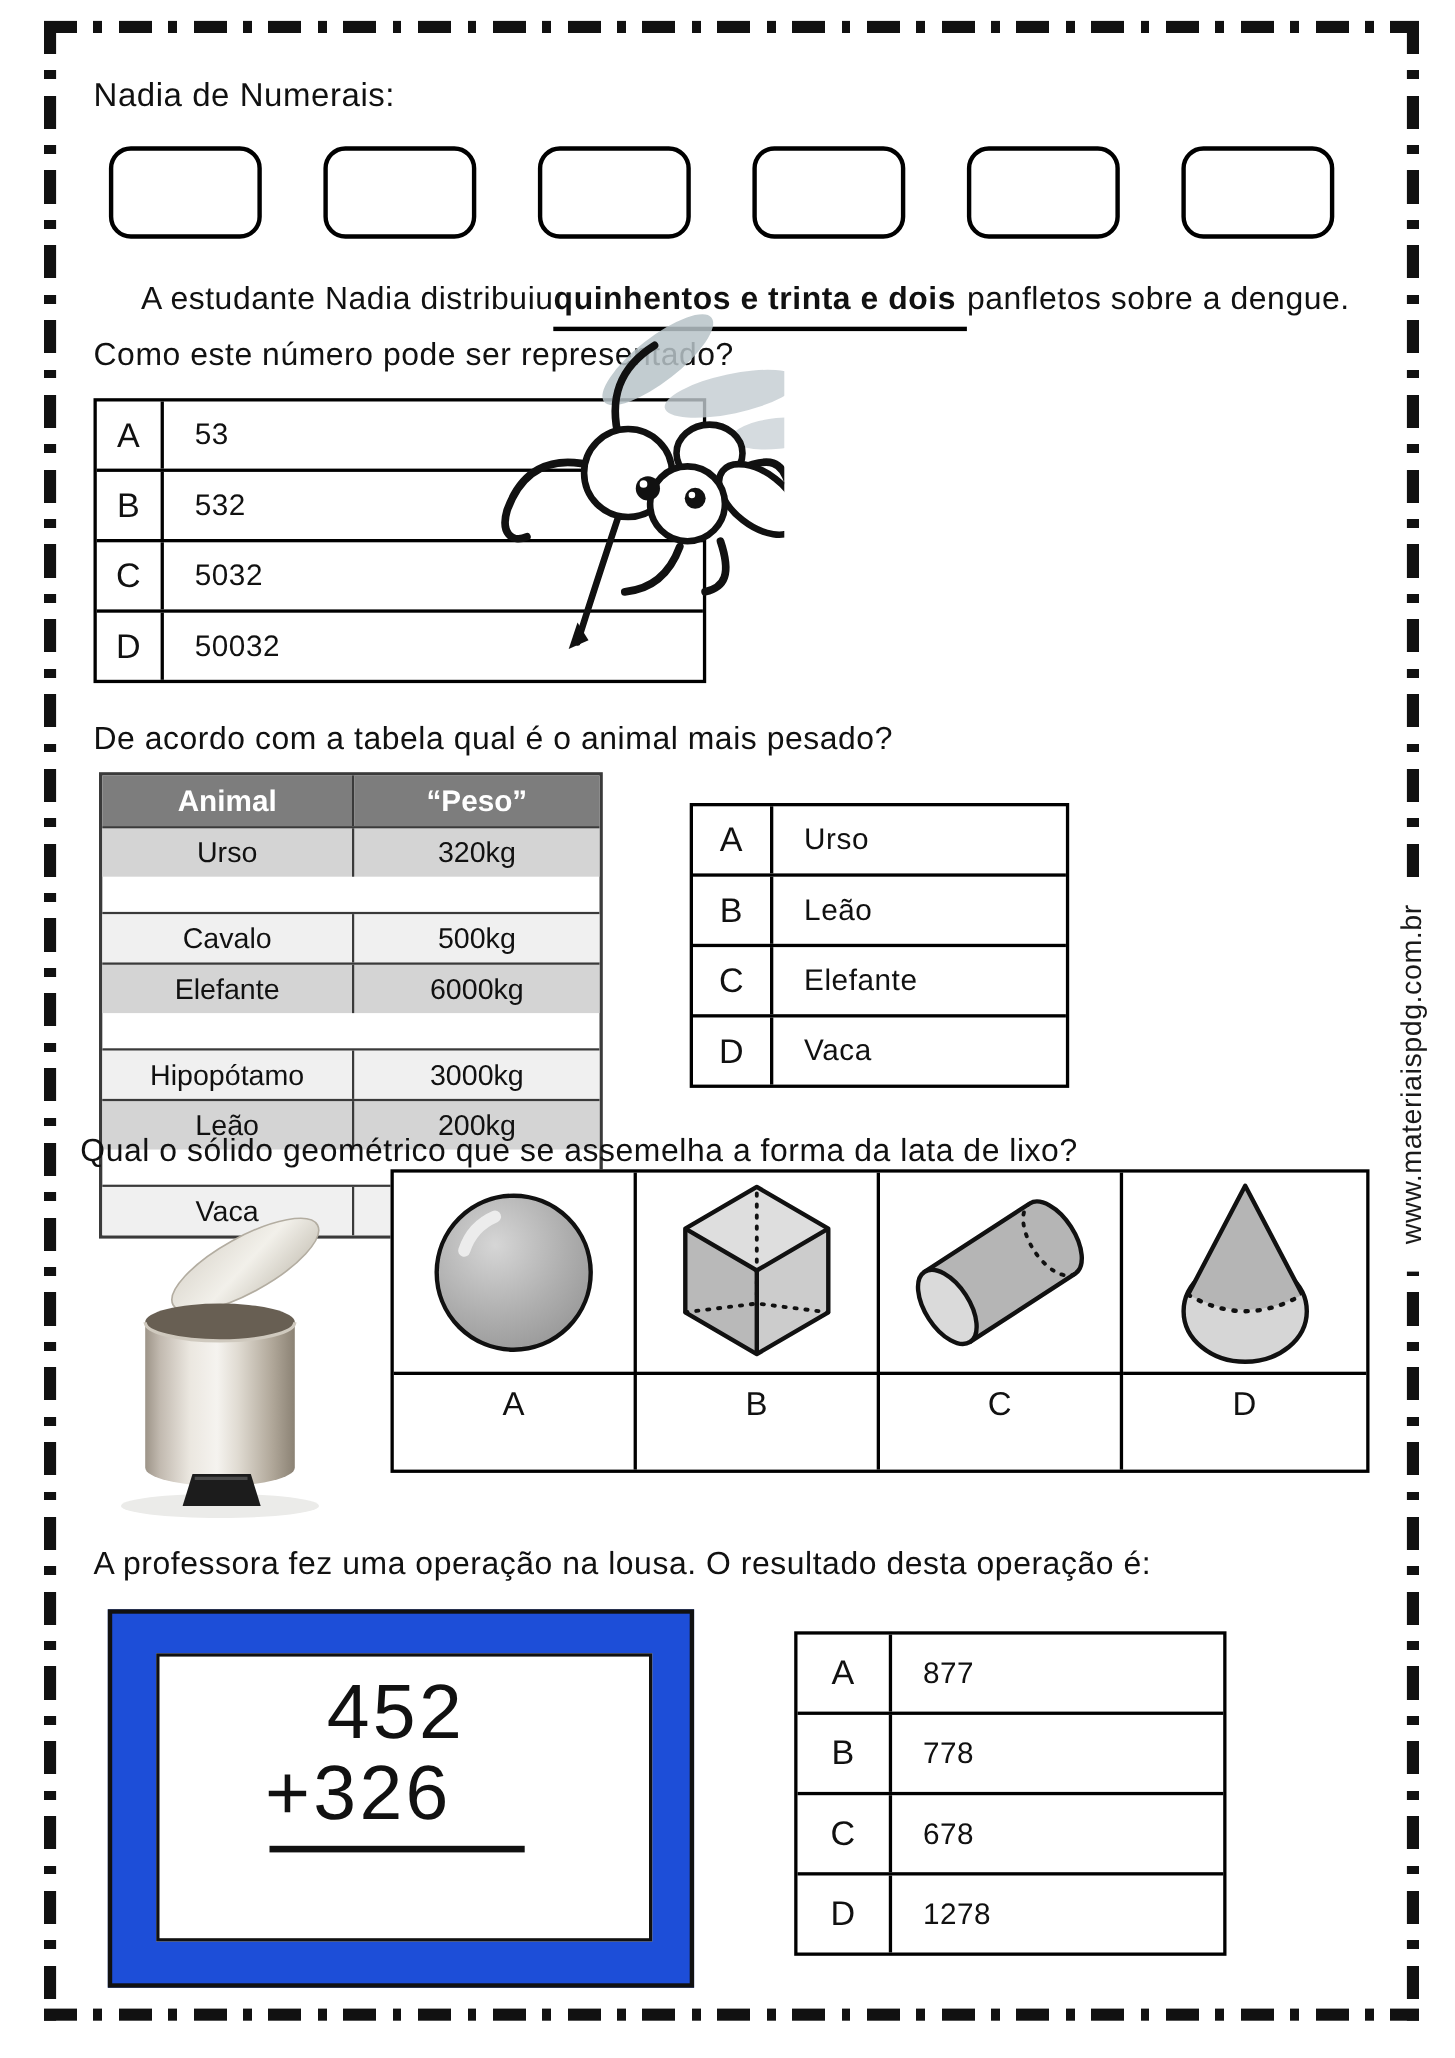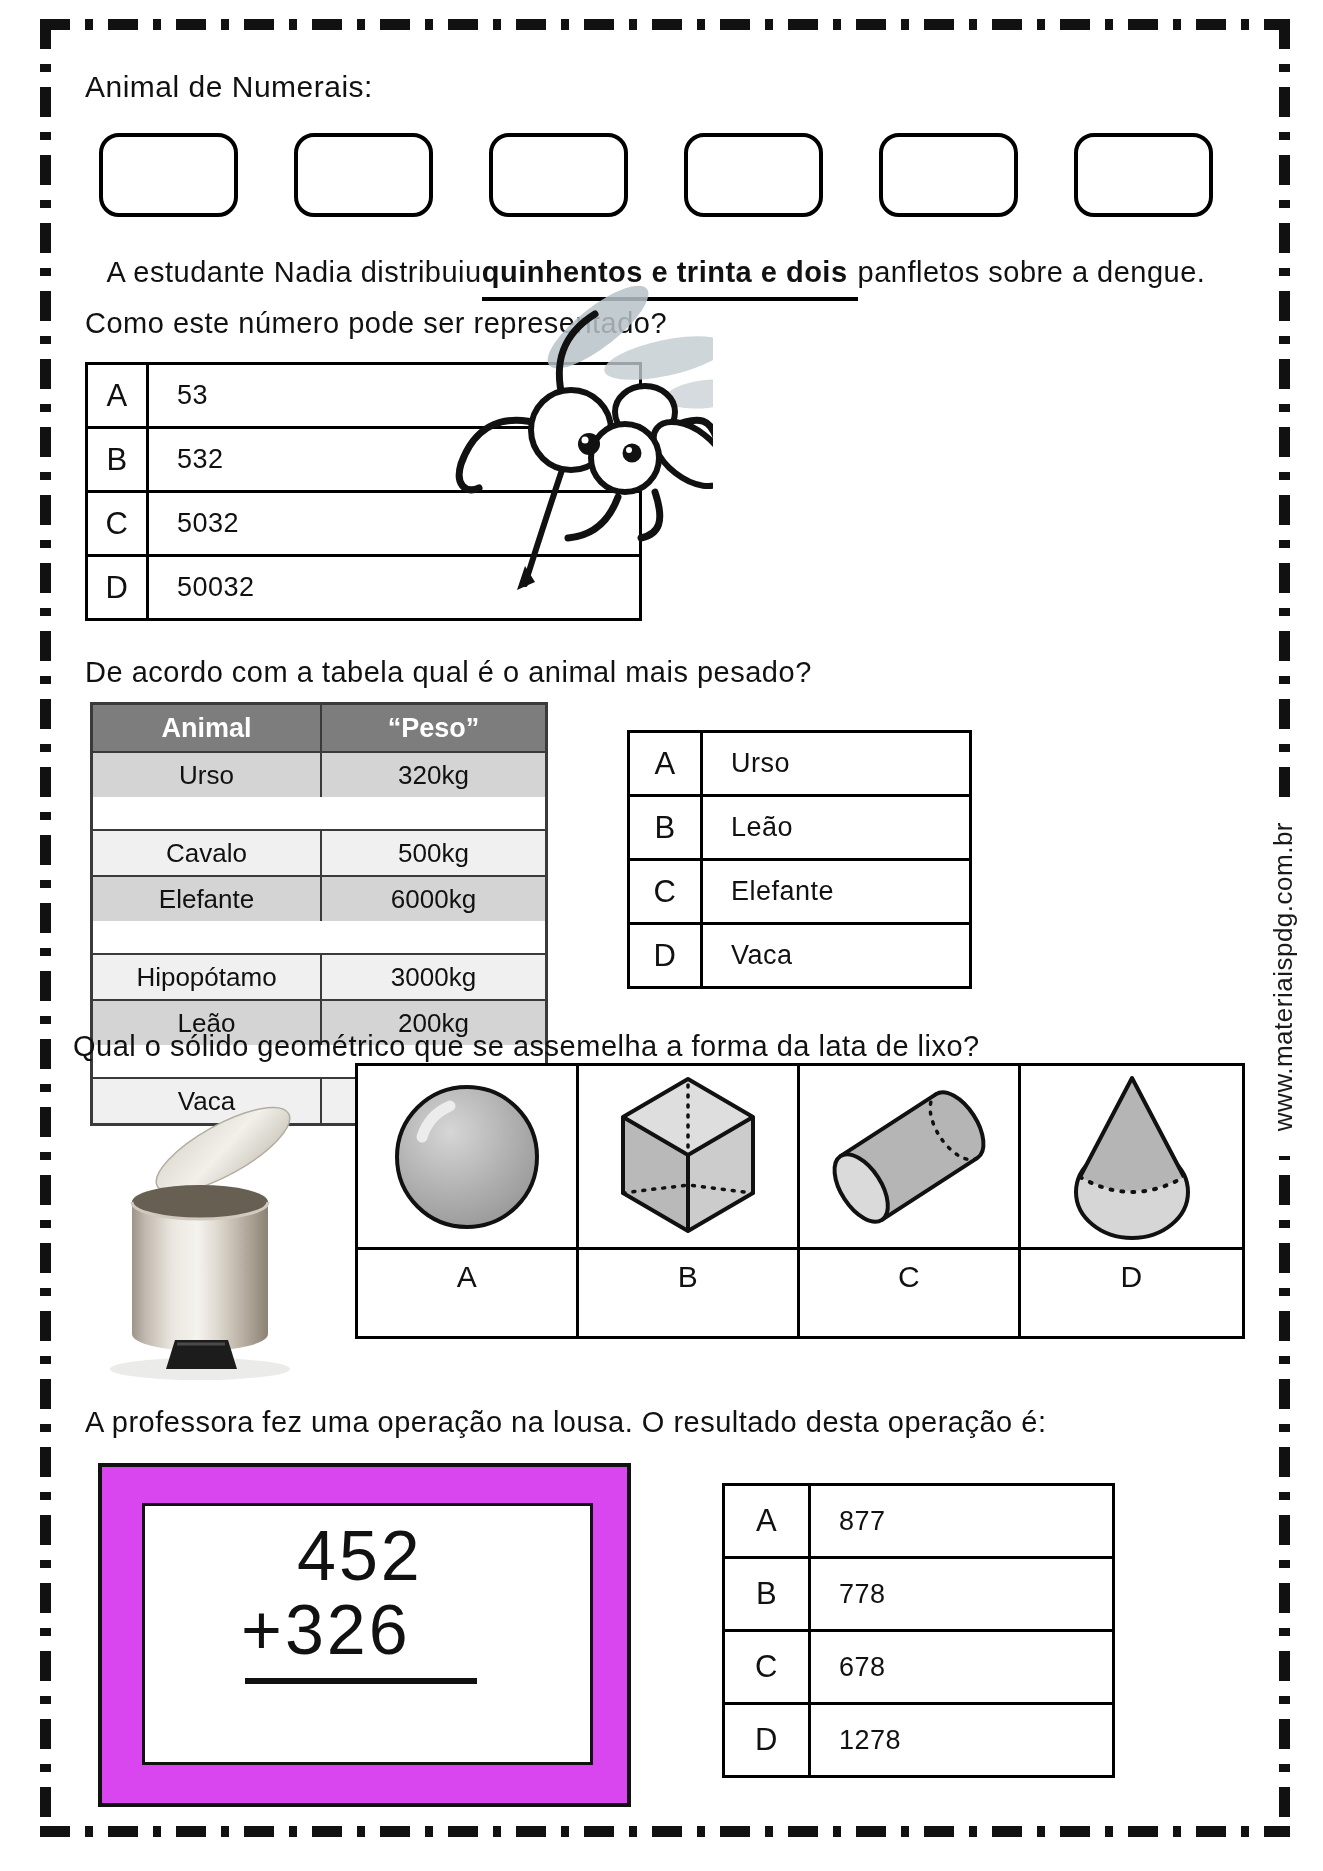--- a/index.html
+++ b/index.html
@@ -10,21 +10,21 @@
   .b-v{position:absolute;width:11px;background:repeating-linear-gradient(180deg,#111 0 30px,transparent 30px 45px,#111 45px 53px,transparent 53px 68px);}
   .handw{font-family:"Liberation Sans",sans-serif;letter-spacing:.5px;}
   
   .title{position:absolute;left:85px;top:70px;font-size:30px;}
   
   .boxes{position:absolute;left:99px;top:133px;width:1114px;display:flex;gap:56px;}
   .dbox{width:139px;height:84px;border:4px solid #000;border-radius:20px;box-sizing:border-box;background:#fff;}
   
   .qtext{position:absolute;font-size:29px;line-height:45px;}
   .q1t{left:85px;top:250px;width:1142px;}
-  .q1l1{text-align:justify;text-align-last:justify;white-space:nowrap;display:flex;justify-content:center;}
+  .q1l1{text-align:justify;text-align-last:justify;white-space:nowrap;display:flex;justify-content:flex-end;}
   .q1l1 span{white-space:pre;}
   .uline{font-weight:bold;border-bottom:4px solid #000;padding-bottom:2px;padding-right:10px;}
   
   .opt-table{position:absolute;border:3px solid #000;background:#fff;box-sizing:border-box;}
   .opt-row{display:flex;border-top:3px solid #000;align-items:center;}
   .opt-row:first-child{border-top:none;}
   .opt-letter{display:flex;align-items:center;justify-content:center;border-right:3px solid #000;align-self:stretch;font-size:31px;}
   .opt-value{padding-left:28px;font-size:27px;}
   .q1-opts{left:85px;top:362px;width:557px;}
   .q1-opts .opt-row{height:61px;}
@@ -49,41 +49,41 @@
   .q2text{left:85px;top:650px;}
   .q3text{left:73px;top:1024px;}
   .q4text{left:85px;top:1400px;}
   
   .shape-grid{position:absolute;left:355px;top:1063px;width:890px;border:3px solid #000;box-sizing:border-box;display:grid;grid-template-columns:repeat(4,1fr);grid-template-rows:184px 86px;background:#fff;}
   .sg-cell{border-right:3px solid #000;display:flex;align-items:center;justify-content:center;box-sizing:border-box;}
   .sg-cell:nth-child(4n){border-right:none;}
   .sg-shape{border-bottom:3px solid #000;}
   .sg-label{font-size:30px;align-items:flex-start;padding-top:10px;}
   
-  .board{position:absolute;left:98px;top:1463px;width:533px;height:344px;background:#d946ef;border:4px solid #111;box-sizing:border-box;}
+  .board{position:absolute;left:98px;top:1463px;width:533px;height:344px;background:#1d4ed8;border:4px solid #111;box-sizing:border-box;}
   .board-inner{position:absolute;left:40px;top:36px;width:451px;height:262px;background:#fff;border:3px solid #111;box-sizing:border-box;}
   .op1{position:absolute;left:152px;top:10px;font-size:70px;letter-spacing:3px;}
   .op2{position:absolute;left:96px;top:84px;font-size:70px;letter-spacing:3px;}
   .oprule{position:absolute;left:100px;top:172px;width:232px;height:6px;background:#111;}
   
   .wm{position:absolute;left:1254px;top:798px;width:58px;height:358px;background:#fff;display:flex;align-items:center;justify-content:center;z-index:6;}
   .wm span{writing-mode:vertical-rl;transform:rotate(180deg);font-size:26px;color:#1a1a1a;letter-spacing:.5px;}
   .illus{position:absolute;}
 </style>
 </head>
 <body>
 
 <div id="page">
 
   <div class="b-h" style="left:40px;top:19px;width:1250px;"></div>
   <div class="b-h" style="left:40px;top:1826px;width:1250px;"></div>
   <div class="b-v" style="left:40px;top:19px;height:1818px;"></div>
   <div class="b-v" style="left:1279px;top:19px;height:1818px;"></div>
 
-  <div class="title handw">Animal de Numerais:</div>
+  <div class="title handw">Nadia de Numerais:</div>
   <div class="boxes">
     <div class="dbox"></div>
     <div class="dbox"></div>
     <div class="dbox"></div>
     <div class="dbox"></div>
     <div class="dbox"></div>
     <div class="dbox"></div>
   </div>
 
   <div class="qtext q1t handw">

